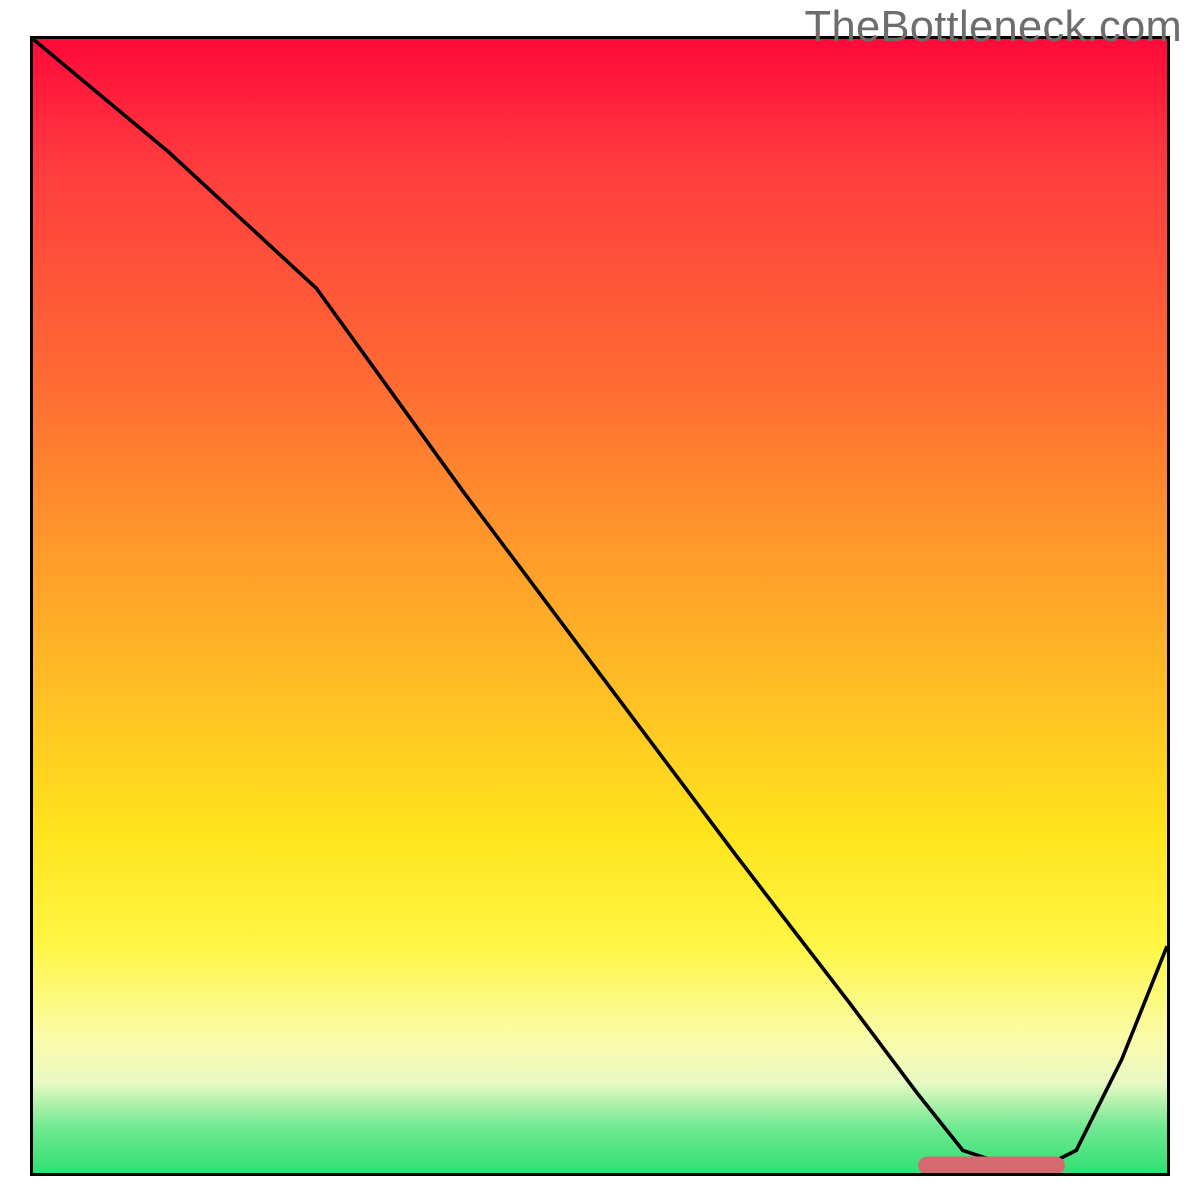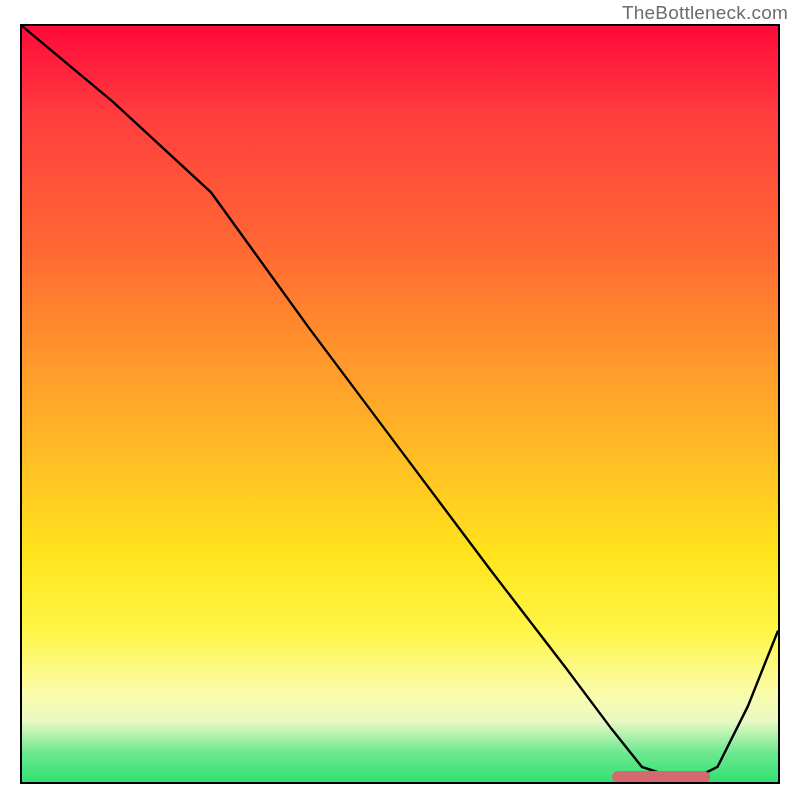--- a/index.html
+++ b/index.html
@@ -10,21 +10,21 @@
     background: #ffffff;
     font-family: Arial, Helvetica, sans-serif;
     position: relative;
     overflow: hidden;
   }
   .watermark {
     position: absolute;
     top: 2px;
     right: 12px;
     color: #6d6d6d;
-    font-size: 19px;
+    font-size: 29px;
     z-index: 20;
     letter-spacing: 0.2px;
   }
   .plot {
     position: absolute;
     left: 20px;
     top: 24px;
     width: 760px;
     height: 760px;
     border: 2px solid #000;

